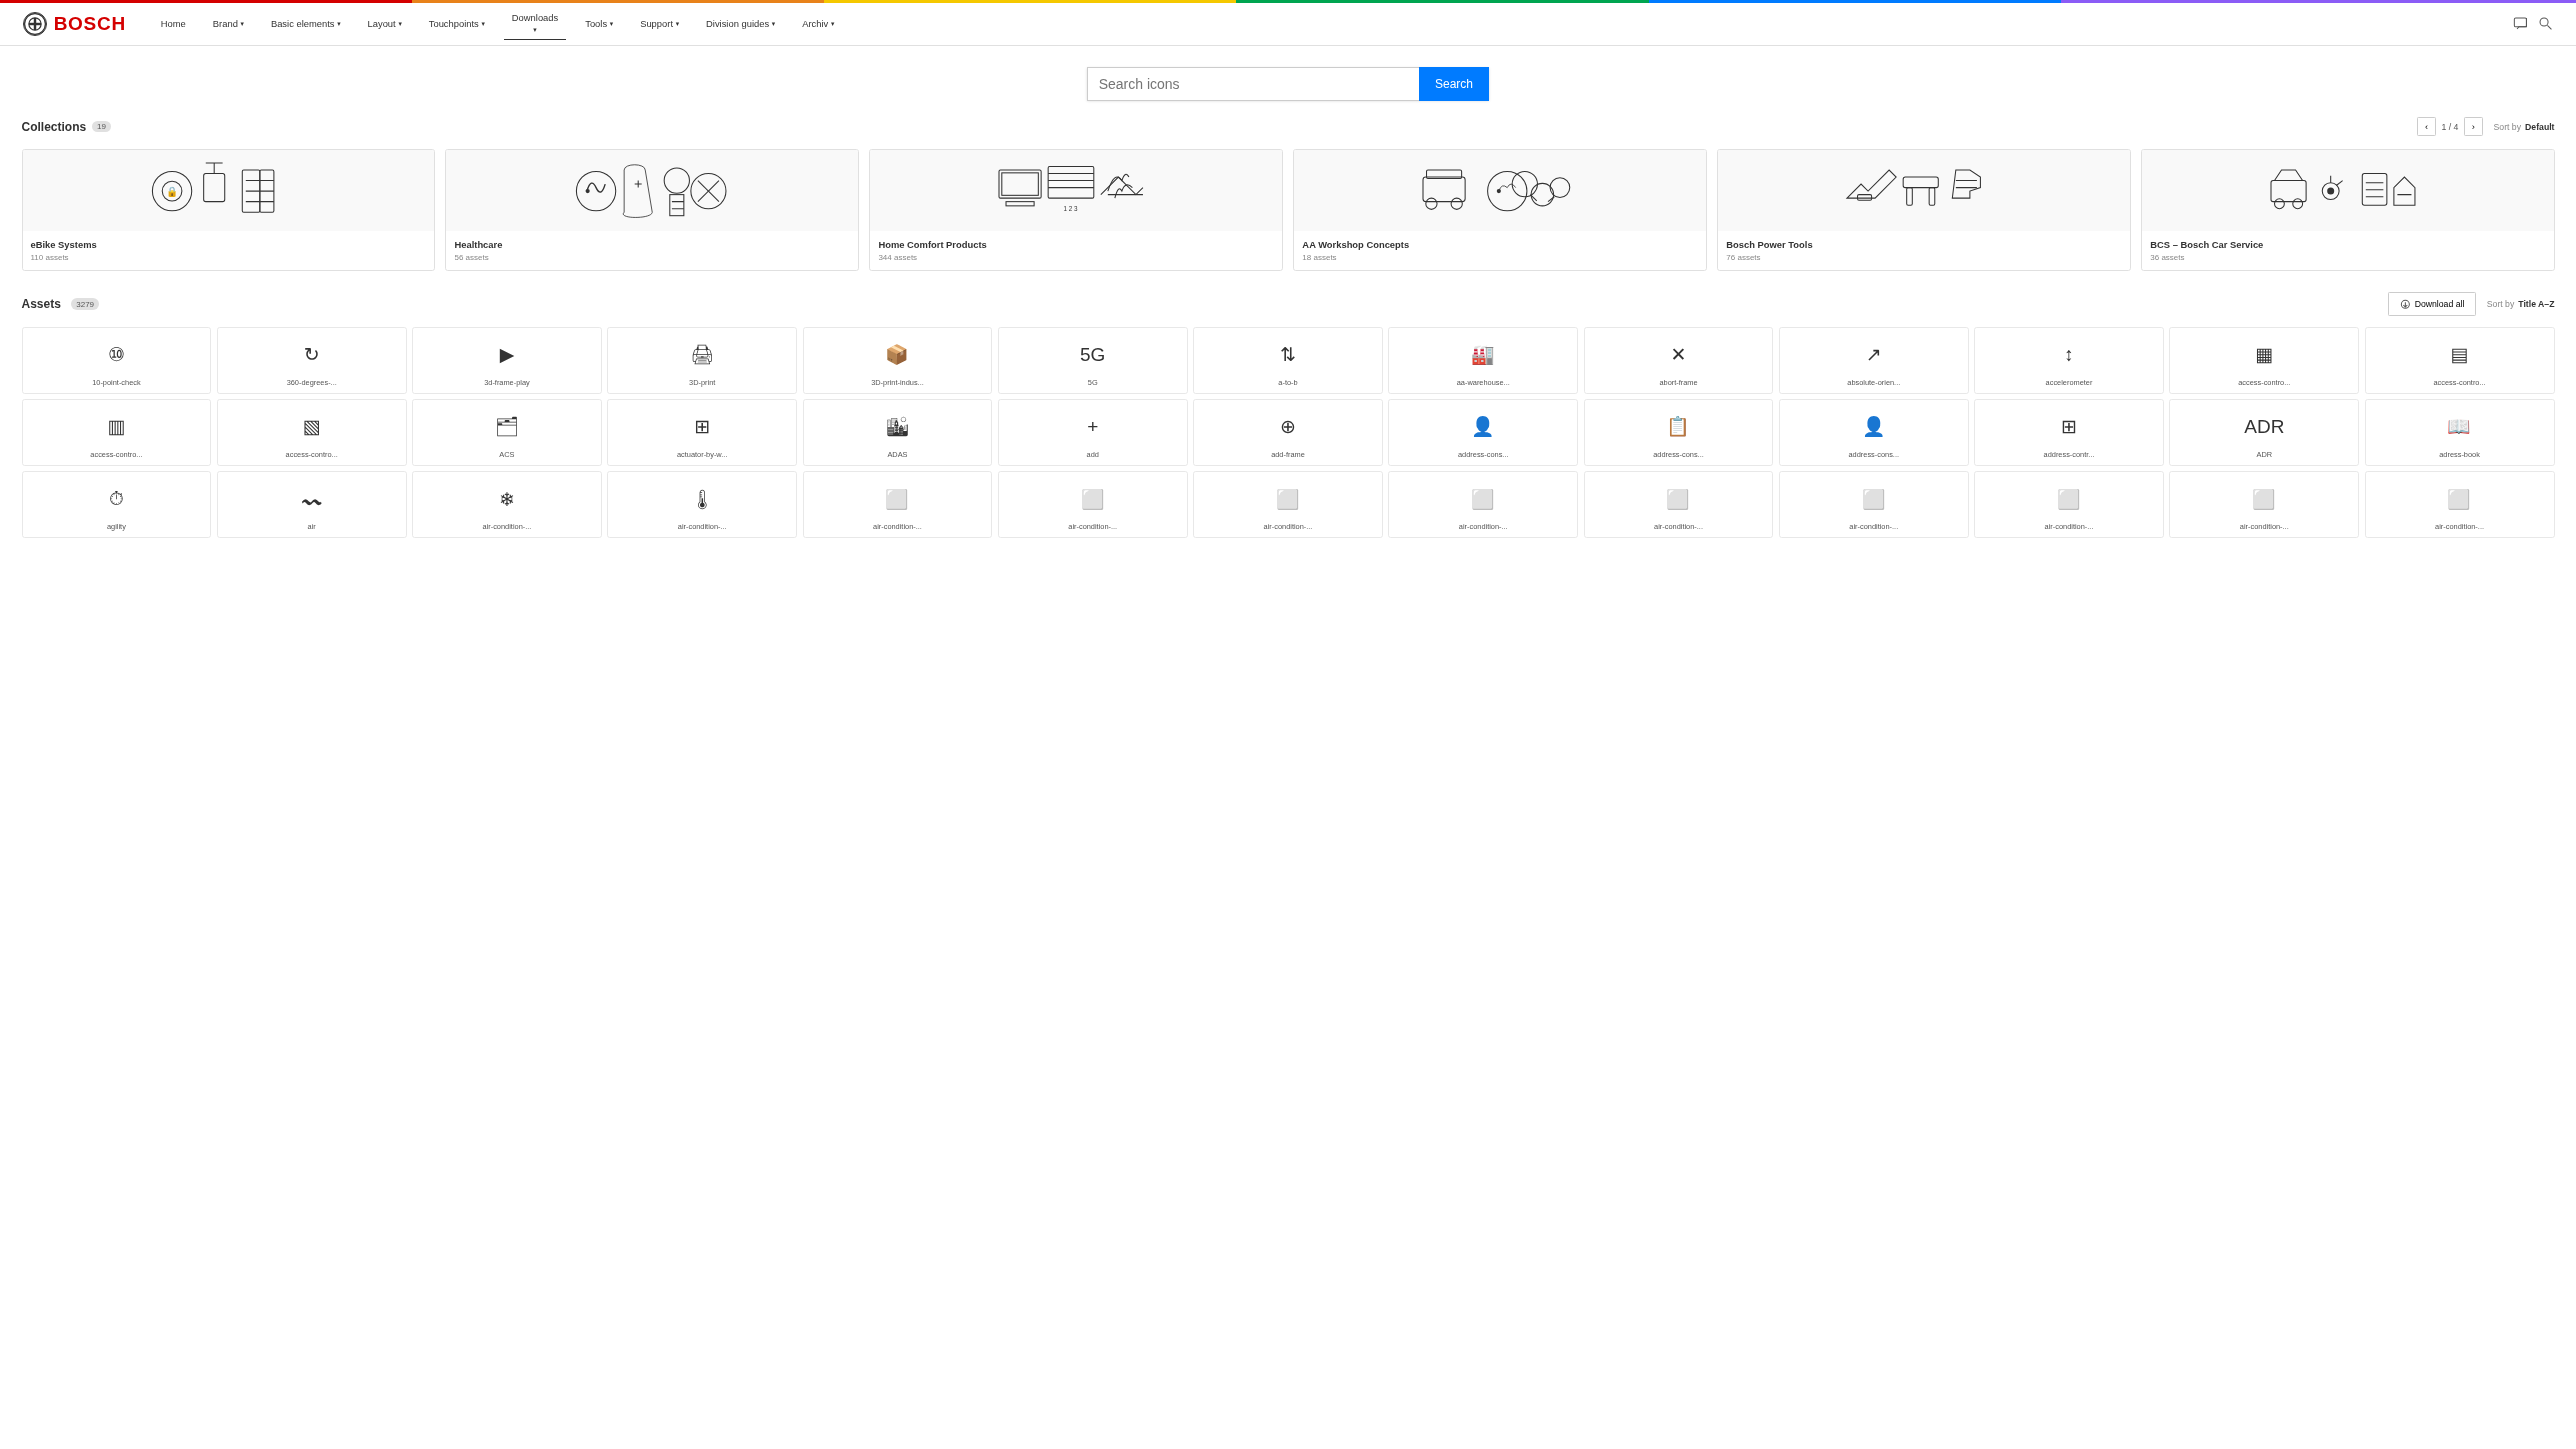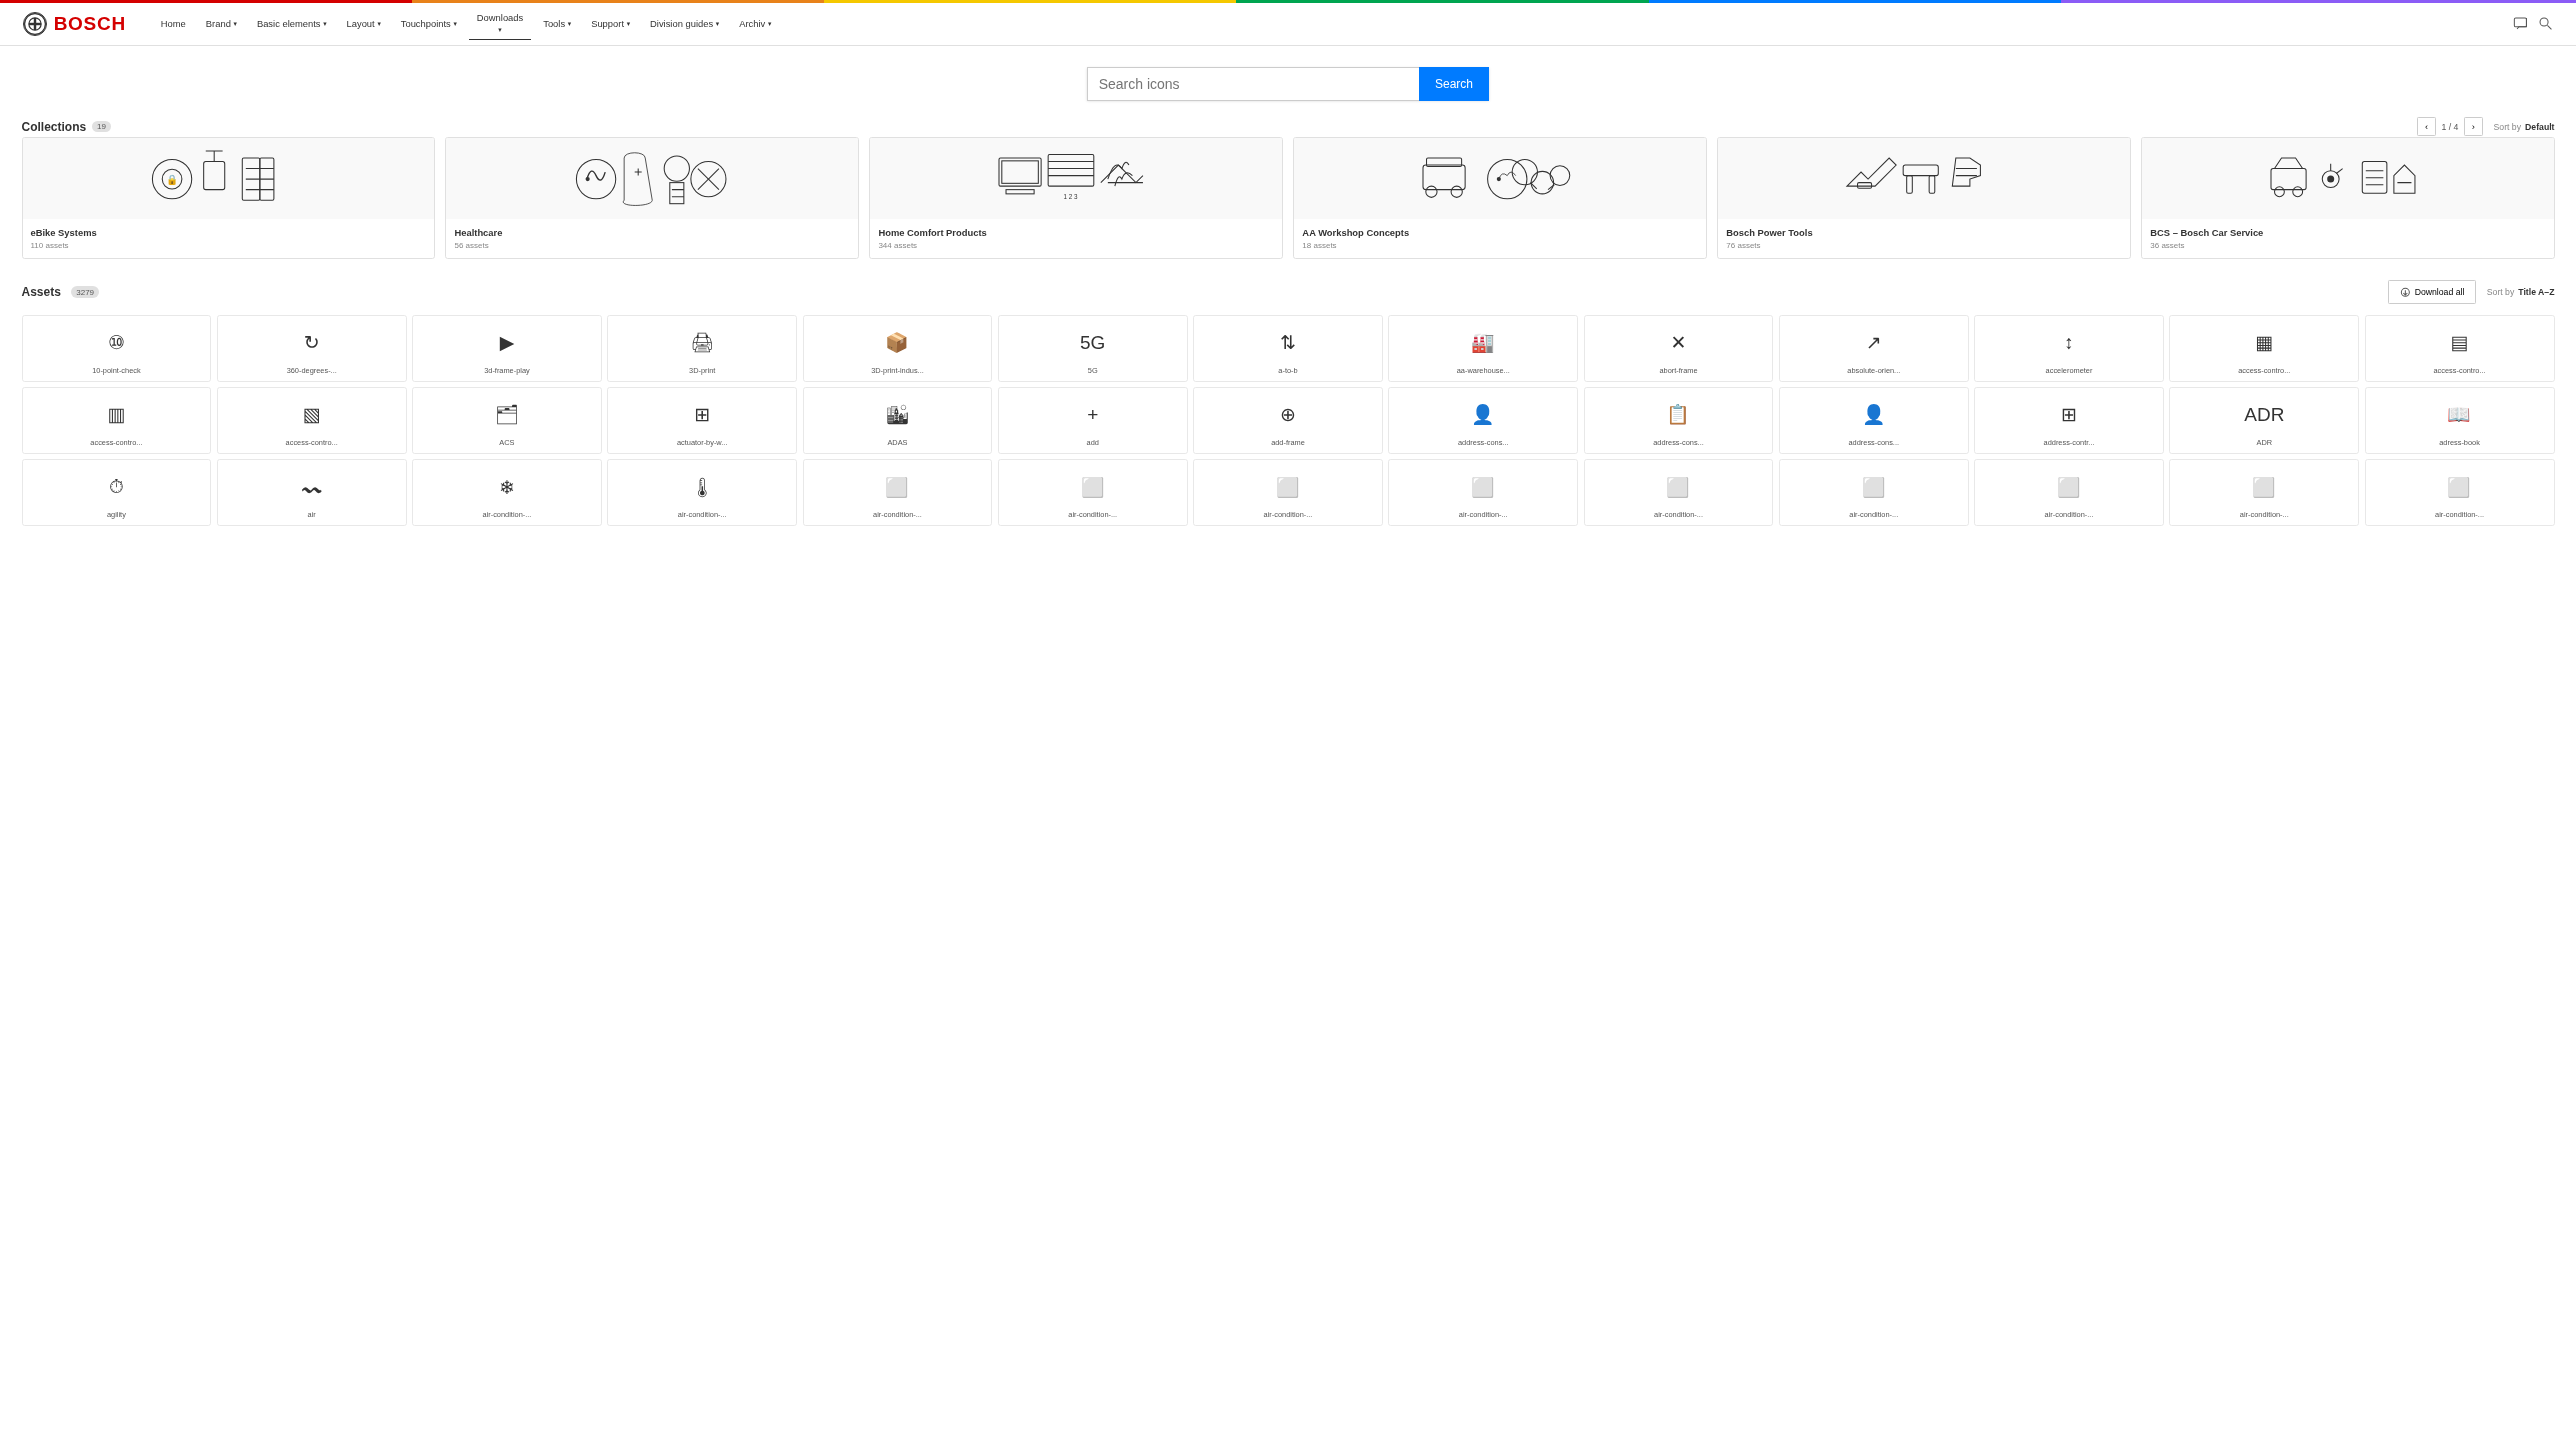--- a/index.html
+++ b/index.html
@@ -3,39 +3,39 @@
   <meta charset="utf-8">
   <style>
     * { box-sizing: border-box; margin: 0; padding: 0; }
     body { font-family: -apple-system, BlinkMacSystemFont, 'Segoe UI', Arial, sans-serif; background: #fff; color: #333; font-size: 9.4px; }
 
     
     .header { display: flex; align-items: center; padding: 0 23px; height: 43px; border-bottom: 0.7px solid #e0e0e0; background: #fff; }
     .logo-area { display: flex; align-items: center; gap: 6.7px; margin-right: 27px; }
     .logo-bosch-icon { width: 24px; height: 24px; border: 1.3px solid #333; border-radius: 50%; display: flex; align-items: center; justify-content: center; font-size: 6.7px; font-weight: bold; }
     .logo-text { font-size: 19px; font-weight: 700; color: #d40000; letter-spacing: 0.7px; }
-    .nav { display: flex; align-items: center; gap: 4px; flex: 1; text-align: right; }
+    .nav { display: flex; align-items: center; gap: 11px; flex: 1; text-align: right; }
     .nav-item { padding: 5.4px 8px; font-size: 9.4px; color: #333; cursor: pointer; white-space: nowrap; display: flex; align-items: center; gap: 2.7px; text-decoration: none; }
     .nav-item.active { border-bottom: 1.3px solid #333; font-weight: 500; flex-direction: column; }
     .nav-chevron { font-size: 6.7px; }
     .header-actions { display: flex; align-items: center; gap: 10.7px; }
     .header-icon-btn { background: none; border: none; cursor: pointer; font-size: 12px; color: #555; display: flex; align-items: center; }
 
     
     .color-bar { height: 2.7px; background: linear-gradient(to right, #d40000 0%, #d40000 16%, #e8821a 16%, #e8821a 32%, #f5c800 32%, #f5c800 48%, #00a550 48%, #00a550 64%, #007bff 64%, #007bff 80%, #8b5cf6 80%, #8b5cf6 100%); }
 
     
     .search-section { display: flex; justify-content: center; padding: 21.5px 0 16px; }
     .search-bar { display: flex; width: 402px; box-shadow: 0 0.7px 2.7px rgba(0,0,0,0.15); }
     .search-input { flex: 1; padding: 8px 10.7px; border: 0.7px solid #ccc; border-right: none; font-size: 14px; outline: none; }
     .search-btn { padding: 8px 16px; background: #007bff; color: #fff; border: none; cursor: pointer; font-size: 12px; font-weight: 500; }
 
     
     .section { padding: 0 21.5px; }
-    .section-header { display: flex; align-items: center; justify-content: space-between; margin-bottom: 1px; }
+    .section-header { display: flex; align-items: center; justify-content: space-between; margin-bottom: 13px; }
     .section-title { font-size: 12px; font-weight: 600; display: flex; align-items: center; gap: 5.4px; }
     .badge { background: #e0e0e0; border-radius: 6.7px; padding: 1.3px 5.4px; font-size: 8px; font-weight: 500; color: #555; }
     .pagination-controls { display: flex; align-items: center; gap: 5.4px; }
     .page-btn { background: none; border: 0.7px solid #ccc; width: 19px; height: 19px; cursor: pointer; font-size: 9.4px; display: flex; align-items: center; justify-content: center; border-radius: 1.3px; }
     .page-info { font-size: 8.7px; color: #555; }
     .sort-area { display: flex; align-items: center; gap: 4px; font-size: 8.7px; color: #555; }
     .sort-label { color: #888; }
     .sort-value { font-weight: 600; color: #333; }
 
     

